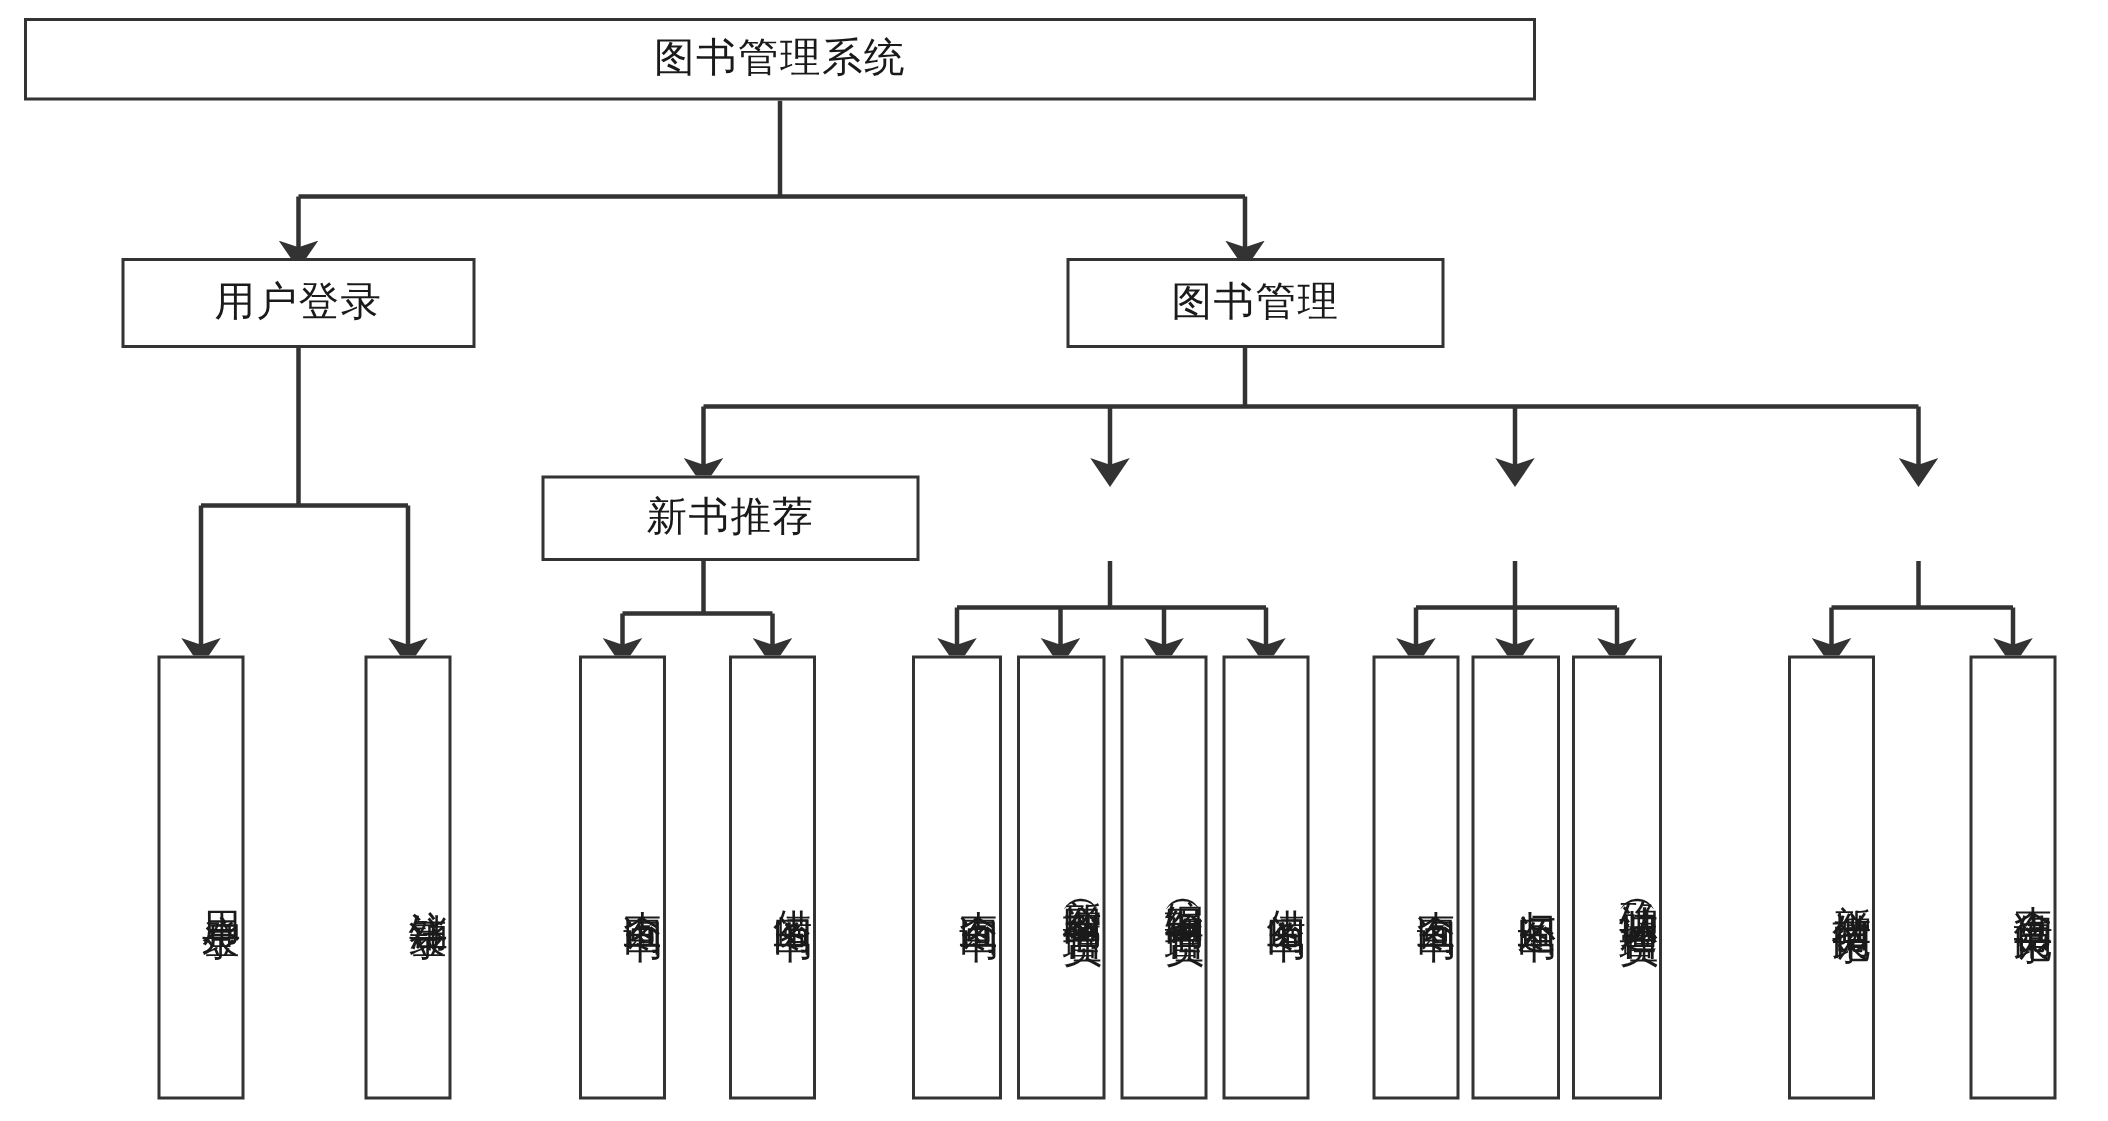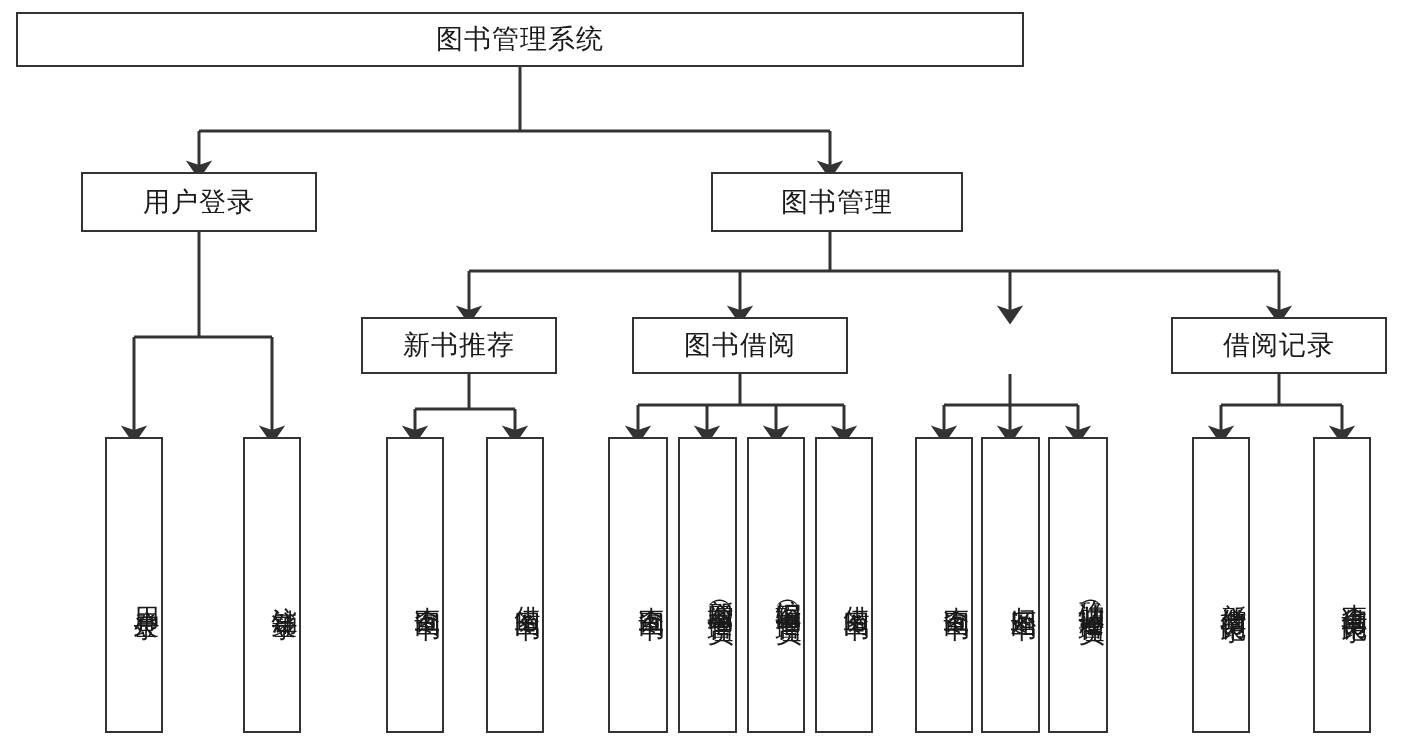--- a/index.html
+++ b/index.html
@@ -130,28 +130,22 @@
     <span>图书管理系统</span>
   </div>
 
   <div class="node horiz" style="left:81px;top:172px;width:236px;height:60px;">
     <span>用户登录</span>
   </div>
   <div class="node horiz" style="left:711px;top:172px;width:252px;height:60px;">
     <span>图书管理</span>
   </div>
 
-  <div class="node horiz" style="left:361px;top:317px;width:196px;height:57px;">
+  <div class="node horiz" style="left:361px;top:317px;width:252px;height:57px;">
     <span>新书推荐</span>
-  </div>
-  <div class="node horiz" style="left:632px;top:317px;width:216px;height:57px;">
-    <span>图书借阅</span>
-  </div>
-  <div class="node horiz" style="left:1171px;top:317px;width:216px;height:57px;">
-    <span>借阅记录</span>
   </div>
 
   <div class="node vert" style="left:105px;top:437px;width:58px;height:296px;">
     <span class="vlabel">用户登录</span>
   </div>
   <div class="node vert" style="left:243px;top:437px;width:58px;height:296px;">
     <span class="vlabel">注销登录</span>
   </div>
   <div class="node vert" style="left:386px;top:437px;width:58px;height:296px;">
     <span class="vlabel">查询图书</span>

